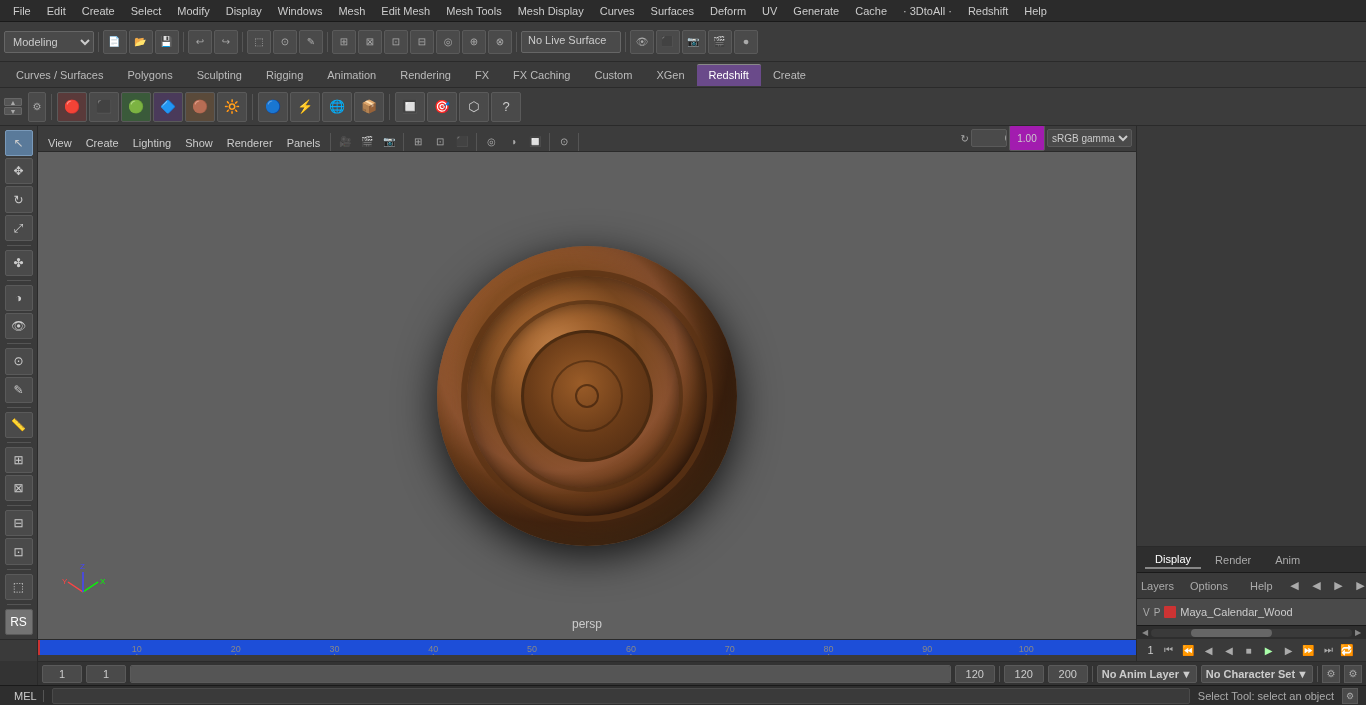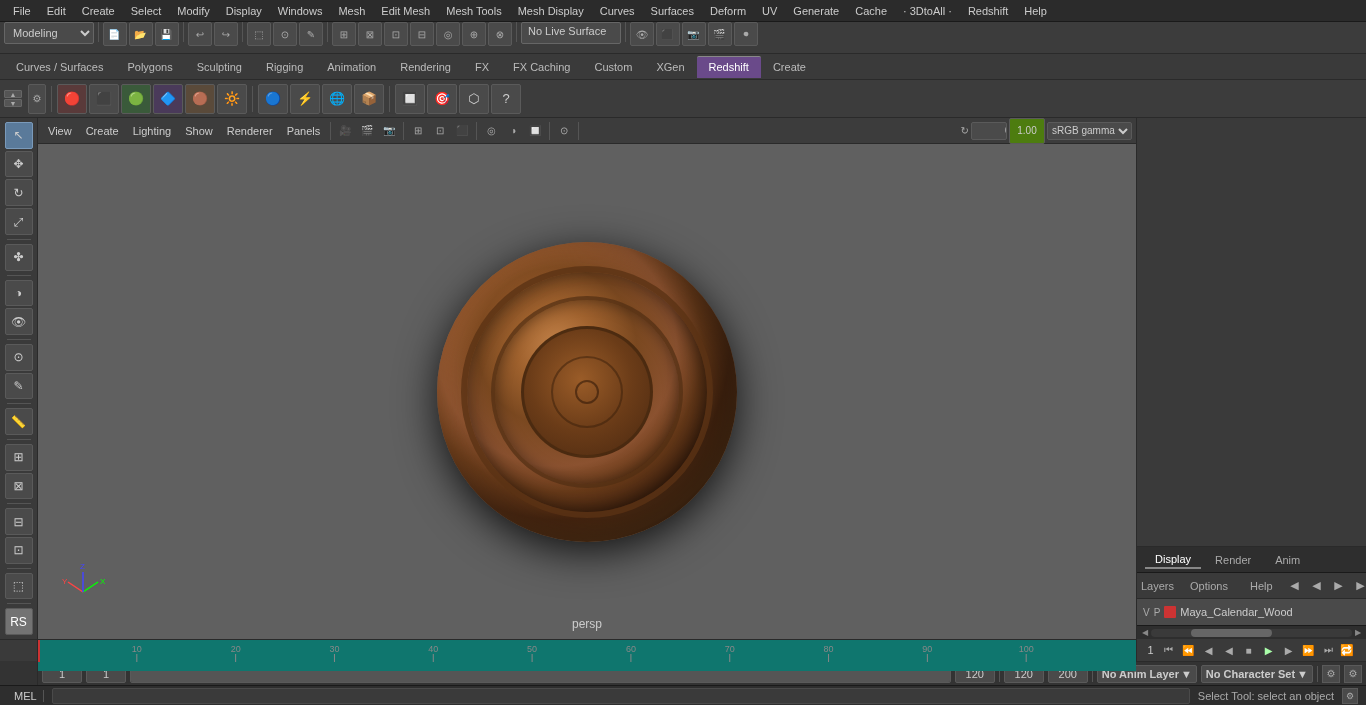--- a/index.html
+++ b/index.html
@@ -29,23 +29,24 @@
       padding: 2px 7px;
       font-size: 11px;
       color: #cccccc;
       cursor: pointer;
       border-radius: 2px;
     }
 
     
     #toolbar1 {
       width: 100%;
-      height: 32px;
+      height: 40px;
       background: #3c3c3c;
       display: flex;
+      align-items: center;
       padding: 0 4px;
       gap: 2px;
       border-bottom: 1px solid #2a2a2a;
     }
     .toolbar-btn {
       width: 24px;
       height: 24px;
       background: #4a4a4a;
       border: 1px solid #5a5a5a;
       border-radius: 2px;
@@ -172,21 +173,21 @@
       width: 24px;
       height: 1px;
       background: #555;
       margin: 2px 0;
     }
     #viewport-toolbar {
       width: 100%;
       height: 26px;
       background: #3c3c3c;
       display: flex;
-      align-items: center;
+      align-items: flex-end;
       padding: 0 4px;
       gap: 2px;
       border-bottom: 1px solid #2a2a2a;
     }
     .vp-menu {
       padding: 2px 6px;
       font-size: 11px;
       color: #ccc;
       cursor: pointer;
     }
@@ -682,21 +683,21 @@
         <div class="vp-separator"></div>
         <div class="vp-btn">◎</div>
         <div class="vp-btn">◑</div>
         <div class="vp-btn">🔲</div>
         <div class="vp-separator"></div>
         <div class="vp-btn">⊙</div>
         <div class="vp-separator"></div>
         <div style="display:flex;align-items:center;gap:2px;margin-left:auto;">
           <span style="font-size:10px;color:#aaa;">↻</span>
           <input type="text" value="0.00" style="width: 36px; height: 18px; background: rgb(74, 74, 74); border: 1px solid rgb(90, 90, 90); color: rgb(204, 204, 204); font-size: 10px; text-align: center; border-radius: 2px; padding-left: 33px;">
-          <input type="text" value="1.00" style="width: 36px; height: 26px; background: #4d7c0f; border: 1px solid rgb(90, 90, 90); color: rgb(204, 204, 204); font-size: 10px; text-align: center; border-radius: 2px;">
+          <input type="text" value="1.00" style="width: 36px; height: 26px; background: #a21caf; border: 1px solid rgb(90, 90, 90); color: rgb(204, 204, 204); font-size: 10px; text-align: center; border-radius: 2px;">
           <select style="height:18px;background:#4a4a4a;border:1px solid #5a5a5a;color:#ccc;font-size:10px;border-radius:2px;">
             <option>sRGB gamma</option>
           </select>
         </div>
       </div>
 
       <div id="viewport-content">
 
         <div id="maya-disk">
           <div class="disk-inner"></div>
@@ -755,21 +756,21 @@
       </div>
 
     </div>
 
   </div>
 
   <div id="timeline-row">
 
     <div style="width:38px;background:#3a3a3a;display:flex;align-items:center;justify-content:center;border-right:1px solid #2a2a2a;border-top:1px solid #2a2a2a;"></div>
 
-    <div id="timeline-numbers" style="position:relative;flex:1;height:32px;background:#0f766e;border-top:1px solid #2a2a2a;">
+    <div id="timeline-numbers" style="position:relative;flex:1;height:16px;background:#1d4ed8;border-top:1px solid #2a2a2a;">
 
       <svg width="100%" height="22" style="position:absolute;top:0;left:0;">
 
         <line x1="9%" y1="14" x2="9%" y2="22" stroke="#888" stroke-width="1"></line>
         <text x="9%" y="12" fill="#888" font-size="9" text-anchor="middle">10</text>
         <line x1="18%" y1="14" x2="18%" y2="22" stroke="#888" stroke-width="1"></line>
         <text x="18%" y="12" fill="#888" font-size="9" text-anchor="middle">20</text>
         <line x1="27%" y1="14" x2="27%" y2="22" stroke="#888" stroke-width="1"></line>
         <text x="27%" y="12" fill="#888" font-size="9" text-anchor="middle">30</text>
         <line x1="36%" y1="14" x2="36%" y2="22" stroke="#888" stroke-width="1"></line>

